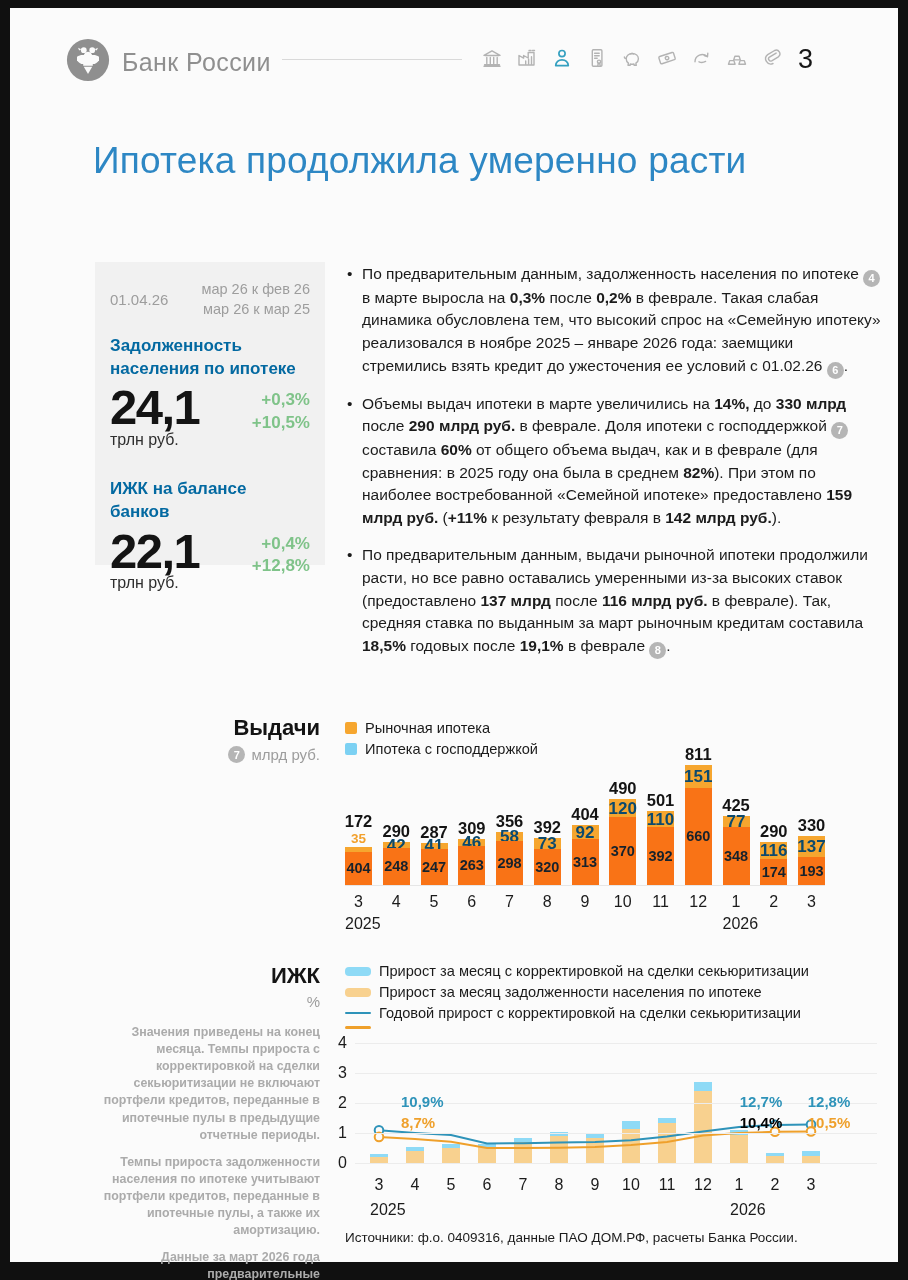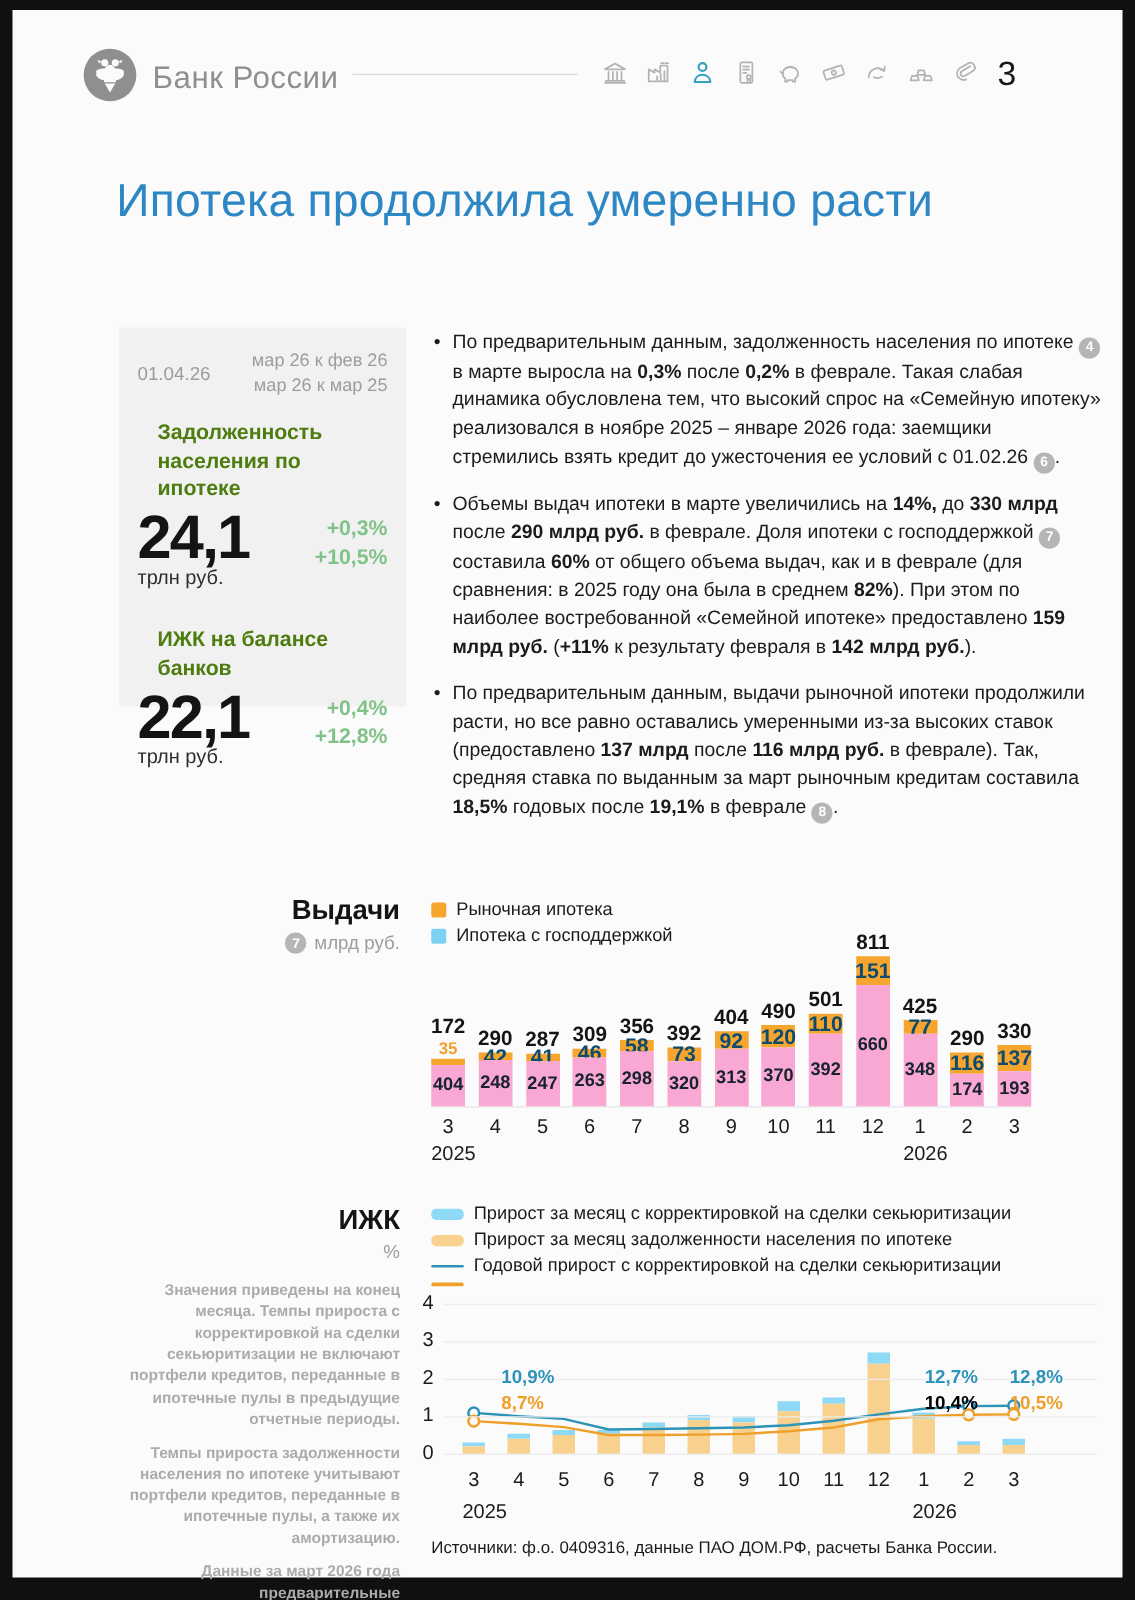--- a/index.html
+++ b/index.html
@@ -19,21 +19,21 @@
   .page-num { position:absolute; left:788px; top:36px; font-size:27px; color:#161616; }
 
   
   .title { position:absolute; left:83px; top:132px; font-size:37px; font-weight:400; color:#2d87c4; letter-spacing:0.2px; }
 
   
   .stats { position:absolute; left:85px; top:254px; width:230px; height:303px; background:#f1f1f1; padding:17px 15px 0 15px; }
   .stats-row1 { display:flex; justify-content:space-between; align-items:center; }
   .stats-date { font-size:15px; color:#9d9d9d; }
   .stats-periods { text-align:right; font-size:14.5px; color:#9d9d9d; line-height:1.4; }
-  .stat-label { margin-top:15px; font-size:17px; font-weight:700; color:#4d7c0f; line-height:1.35;margin-left:16px; }
+  .stat-label { margin-top:15px; font-size:17px; font-weight:700; color:#0369a1; line-height:1.35; }
   .stat-valrow { display:flex; justify-content:space-between; align-items:flex-start; margin-top:2px; }
   .stat-big { font-size:49px; font-weight:700; color:#141414; letter-spacing:-1.5px; line-height:1.05; }
   .stat-green { text-align:right; font-size:17px; font-weight:700; color:#7fc389; line-height:1.3; margin-top:7px; }
   .stat-unit { font-size:16px; color:#2e2e2e; margin-top:-3px; }
 
   
   .bullets { position:absolute; left:335px; top:255px; width:537px; list-style:none; }
   .bullets li { position:relative; padding-left:17px; margin-bottom:14px; font-size:15.5px; line-height:1.47; color:#1b1b1b; }
   .bullets li .dot { position:absolute; left:2px; top:0; }
   .bullets b { font-weight:700; }
@@ -56,21 +56,21 @@
 
   
   .c1-plot { position:absolute; left:335px; top:720px; width:480px; }
   .c1-bars { position:relative; display:flex; justify-content:space-between; align-items:flex-end; height:158px;
              border-bottom:1px solid #e6e6e6; width:100%; }
   .c1-col { width:27px; display:flex; flex-direction:column; align-items:center; justify-content:flex-end; }
   .c1-total { font-size:16.5px; font-weight:700; color:#141414; margin-bottom:1px; white-space:nowrap; }
   .c1-oout { font-size:13.5px; font-weight:700; color:#f2a02c; line-height:1; margin-bottom:2px; }
   .c1-oseg { width:27px; background:#f6a62f; display:flex; align-items:center; justify-content:center; }
   .c1-oseg span { font-size:17px; font-weight:700; color:#0c4a6e; line-height:1; }
-  .c1-bseg { width:27px; background:#f9a8d4; display:flex; align-items:center; justify-content:center; }
+  .c1-bseg { width:27px; background:#f97316; display:flex; align-items:center; justify-content:center; }
   .c1-bseg span { font-size:14.5px; font-weight:600; color:#16222c; line-height:1; }
   .c1-axis { display:flex; justify-content:space-between; margin-top:7px; }
   .c1-axis div { width:27px; text-align:center; font-size:16px; color:#1b1b1b; }
   .c1-years { position:relative; height:26px; margin-top:4px; }
   .c1-years div, .c2-years div { position:absolute; font-size:16px; color:#1b1b1b; }
 
   
   .c2-plot { position:absolute; left:345px; top:1035px; width:522px; height:120px; }
   .grid { position:absolute; left:0; width:100%; height:1px; background:#ececec; }
   .ytick { position:absolute; left:-32px; width:24px; text-align:right; font-size:16px; color:#1b1b1b; transform:translateY(-9px); }
@@ -303,21 +303,21 @@
             </div>
             <div class="c1-bseg" style="height:46.2px">
               <span>313</span>
             </div>
           </div>
           <div class="c1-col">
             <div class="c1-total">490</div>
             <div class="c1-oseg" style="height:17.7px">
               <span>120</span>
             </div>
-            <div class="c1-bseg" style="height:47px">
+            <div class="c1-bseg" style="height:68px">
               <span>370</span>
             </div>
           </div>
           <div class="c1-col">
             <div class="c1-total">501</div>
             <div class="c1-oseg" style="height:16.2px">
               <span>110</span>
             </div>
             <div class="c1-bseg" style="height:57.8px">
               <span>392</span>

